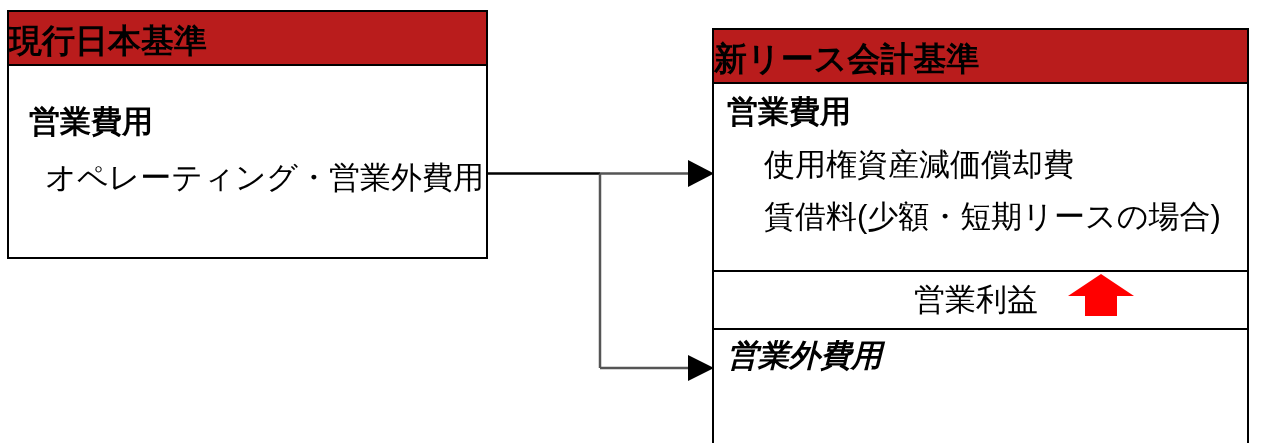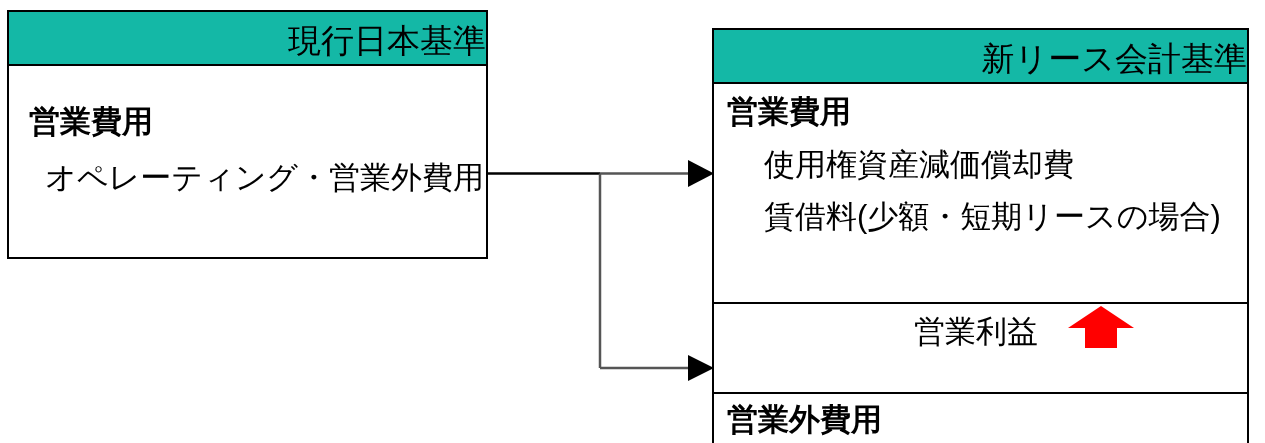--- a/index.html
+++ b/index.html
@@ -24,41 +24,40 @@
   
   .panel {
     position: absolute;
     box-sizing: border-box;
     border: 2px solid #000000;
     background: #ffffff;
   }
 
   .panel-header {
     box-sizing: border-box;
-    background: #14b8a6;
+    background: #b91c1c;
     border-bottom: 2px solid #000000;
-    text-align: right;
+    text-align: left;
     font-size: 33px;
     line-height: 1;
-    font-weight: 400;
+    font-weight: 700;
     white-space: nowrap;
   }
 
   .panel-body {
     box-sizing: border-box;
     position: relative;
   }
 
   .section {
     box-sizing: border-box;
     position: relative;
   }
   .section + .section {
     border-top: 2px solid #000000;
-    margin-top: 32px;
   }
 
   .group-title {
     font-size: 31px;
     line-height: 1;
     font-weight: bold;
     white-space: nowrap;
   }
 
   .line-item {
@@ -140,20 +139,21 @@
     top: 12px;
     font-size: 31px;
     line-height: 1;
     white-space: nowrap;
   }
 
   #section-nonoperating .group-title {
     position: absolute;
     left: 13px;
     top: 10px;
+    font-style: italic;
   }
   #section-nonoperating .item-1 {
     position: absolute;
     left: 50px;
     top: 62px;
   }
 
   
   .red-arrow {
     position: absolute;

